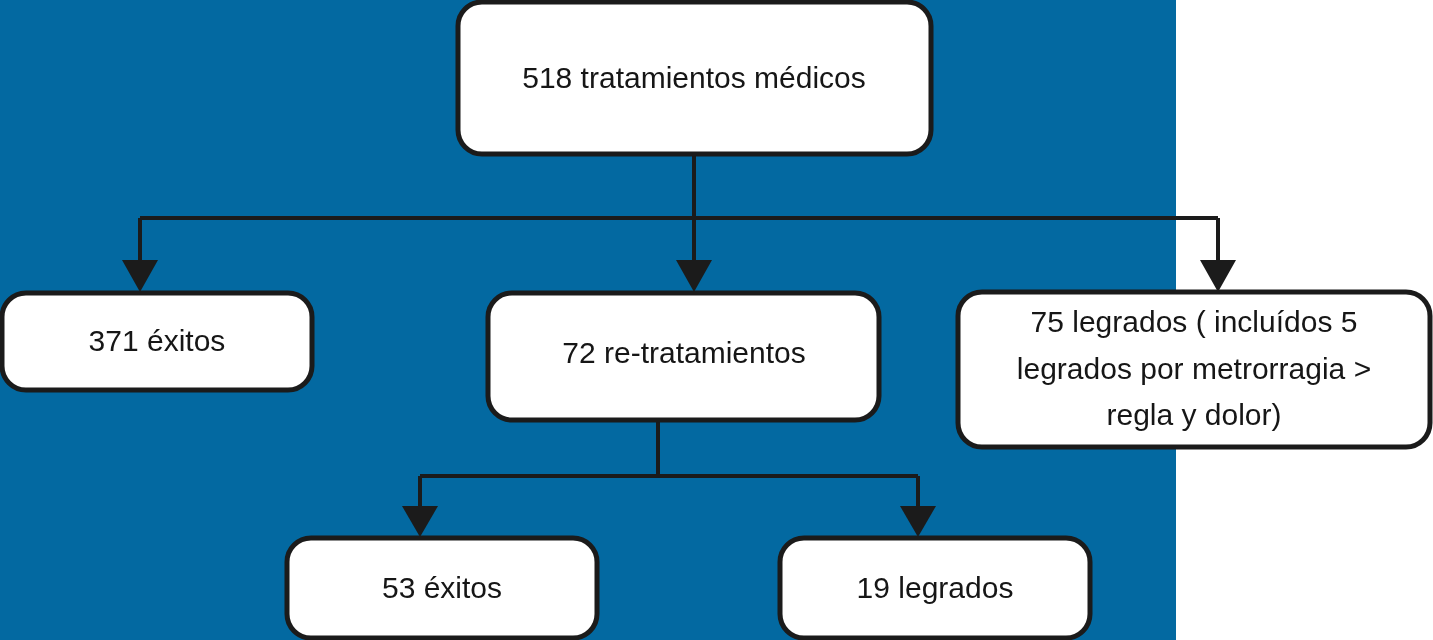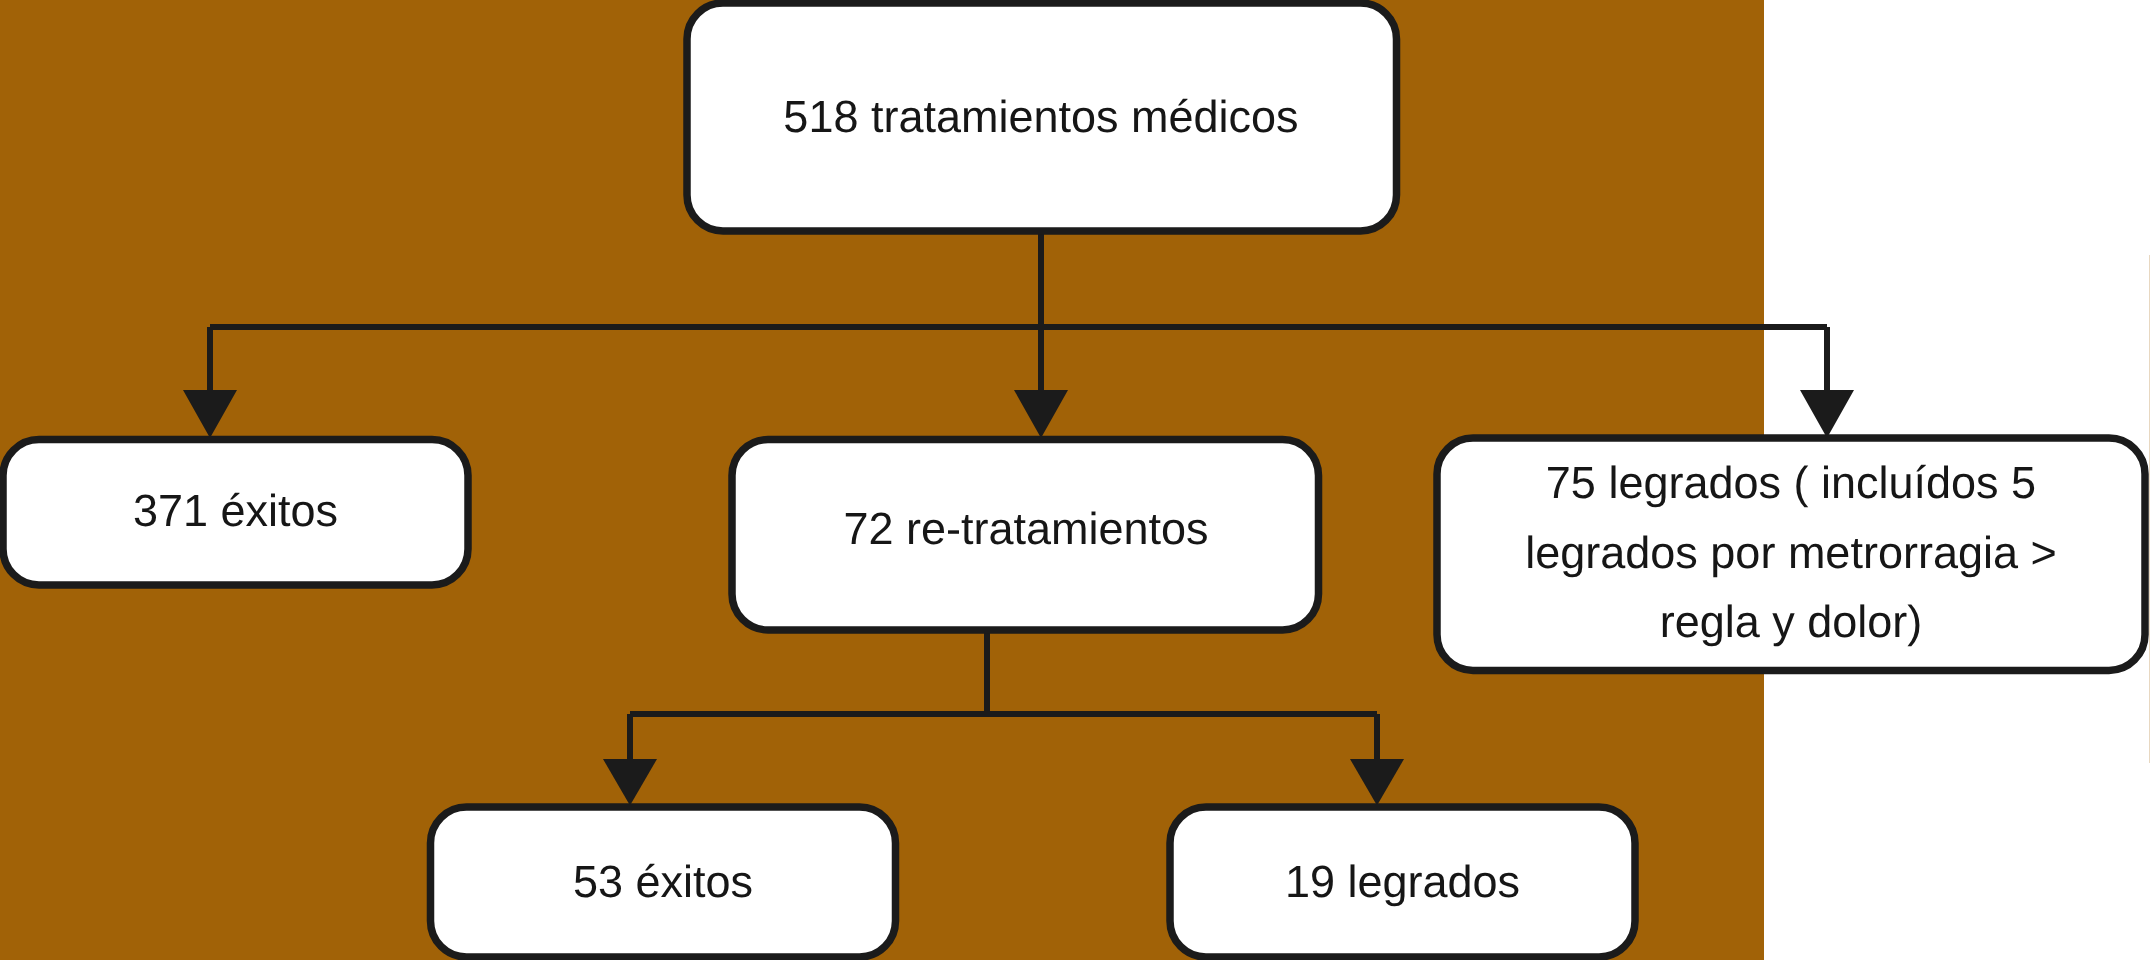--- a/index.html
+++ b/index.html
@@ -10,21 +10,21 @@
   body {
     width: 1433px;
     height: 640px;
     font-family: "Liberation Sans", sans-serif;
     overflow: hidden;
   }
   #flowchart-root {
     position: relative;
     width: 1176px;
     height: 640px;
-    background: #a16207;
+    background: #0369a1;
   }
   svg.chart-canvas {
     position: absolute;
     top: 0;
     left: 0;
     width: 1433px;
     height: 640px;
     display: block;
   }
   .node-box {

